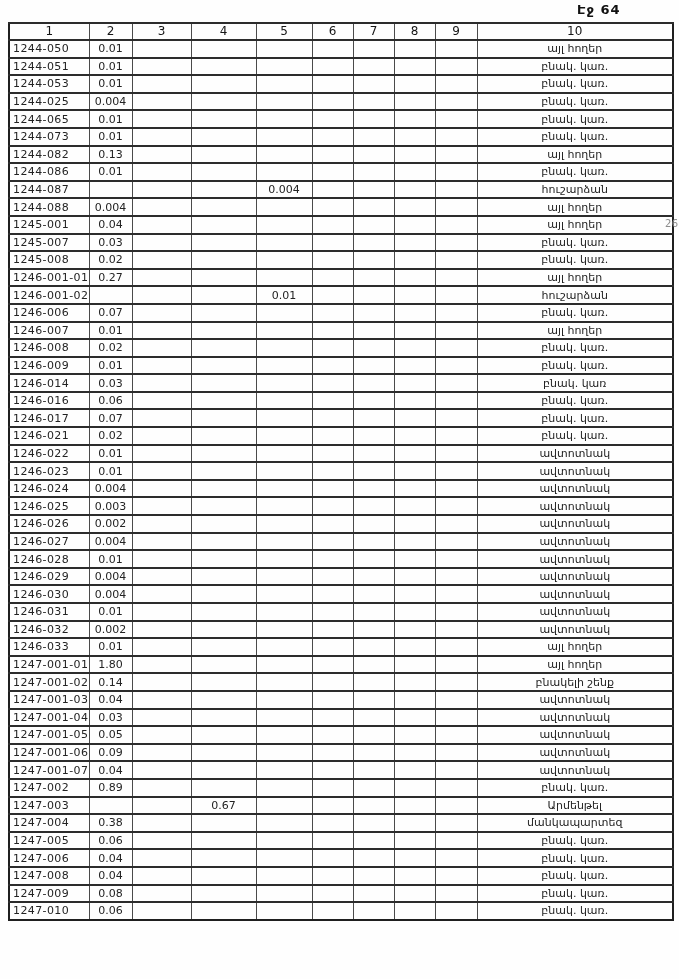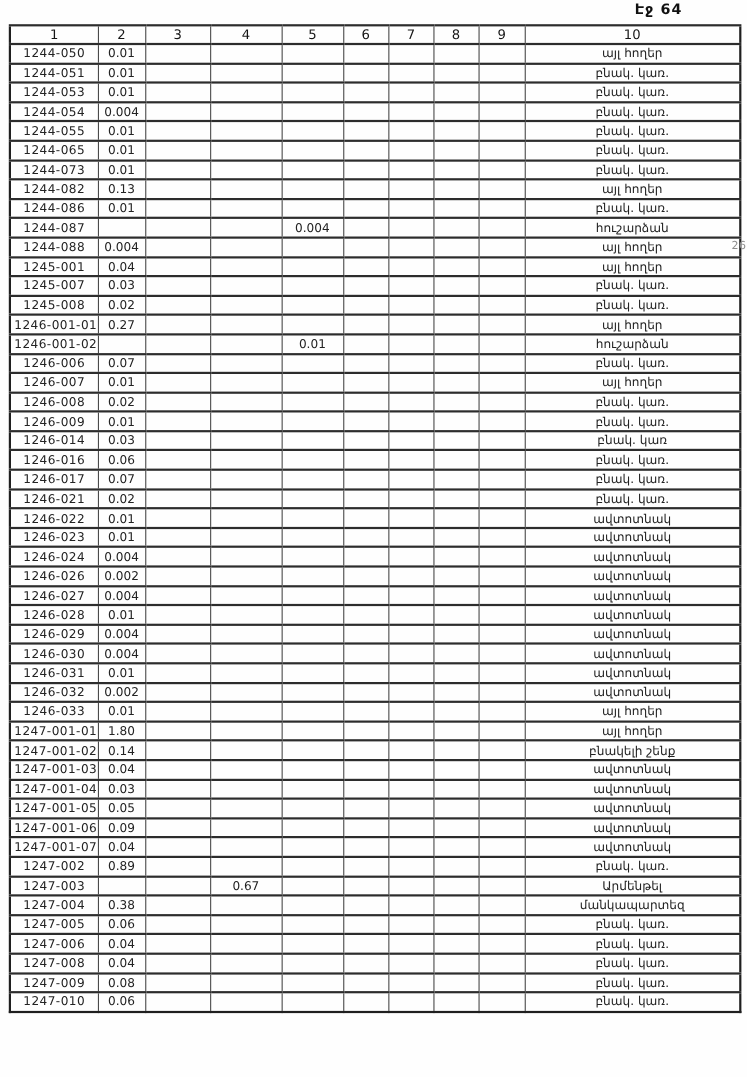--- a/index.html
+++ b/index.html
@@ -49,21 +49,21 @@
     font-weight: 400;
   }
   table.grid th {
     height: 15px;
     font-size: 12px;
     font-weight: 400;
     text-align: center;
     color: #151515;
   }
   td.col-1 {
-    text-align: center;
+    text-align: left;
     padding-left: 5px;
     letter-spacing: 0.4px;
     color: #232323;
   }
   td.col-2, td.col-3, td.col-4, td.col-5,
   td.col-6, td.col-7, td.col-8, td.col-9 {
     text-align: center;
     color: #232323;
   }
   td.col-10 {
@@ -144,34 +144,22 @@
           <td class="col-3"></td>
           <td class="col-4"></td>
           <td class="col-5"></td>
           <td class="col-6"></td>
           <td class="col-7"></td>
           <td class="col-8"></td>
           <td class="col-9"></td>
           <td class="col-10">բնակ. կառ.</td>
         </tr>
         <tr>
-          <td class="col-1">1244-054</td>
+          <td class="col-1">1244-025</td>
           <td class="col-2">0.004</td>
-          <td class="col-3"></td>
-          <td class="col-4"></td>
-          <td class="col-5"></td>
-          <td class="col-6"></td>
-          <td class="col-7"></td>
-          <td class="col-8"></td>
-          <td class="col-9"></td>
-          <td class="col-10">բնակ. կառ.</td>
-        </tr>
-        <tr>
-          <td class="col-1">1244-055</td>
-          <td class="col-2">0.01</td>
           <td class="col-3"></td>
           <td class="col-4"></td>
           <td class="col-5"></td>
           <td class="col-6"></td>
           <td class="col-7"></td>
           <td class="col-8"></td>
           <td class="col-9"></td>
           <td class="col-10">բնակ. կառ.</td>
         </tr>
         <tr>
@@ -422,20 +410,32 @@
           <td class="col-5"></td>
           <td class="col-6"></td>
           <td class="col-7"></td>
           <td class="col-8"></td>
           <td class="col-9"></td>
           <td class="col-10">ավտոտնակ</td>
         </tr>
         <tr>
           <td class="col-1">1246-024</td>
           <td class="col-2">0.004</td>
+          <td class="col-3"></td>
+          <td class="col-4"></td>
+          <td class="col-5"></td>
+          <td class="col-6"></td>
+          <td class="col-7"></td>
+          <td class="col-8"></td>
+          <td class="col-9"></td>
+          <td class="col-10">ավտոտնակ</td>
+        </tr>
+        <tr>
+          <td class="col-1">1246-025</td>
+          <td class="col-2">0.003</td>
           <td class="col-3"></td>
           <td class="col-4"></td>
           <td class="col-5"></td>
           <td class="col-6"></td>
           <td class="col-7"></td>
           <td class="col-8"></td>
           <td class="col-9"></td>
           <td class="col-10">ավտոտնակ</td>
         </tr>
         <tr>

